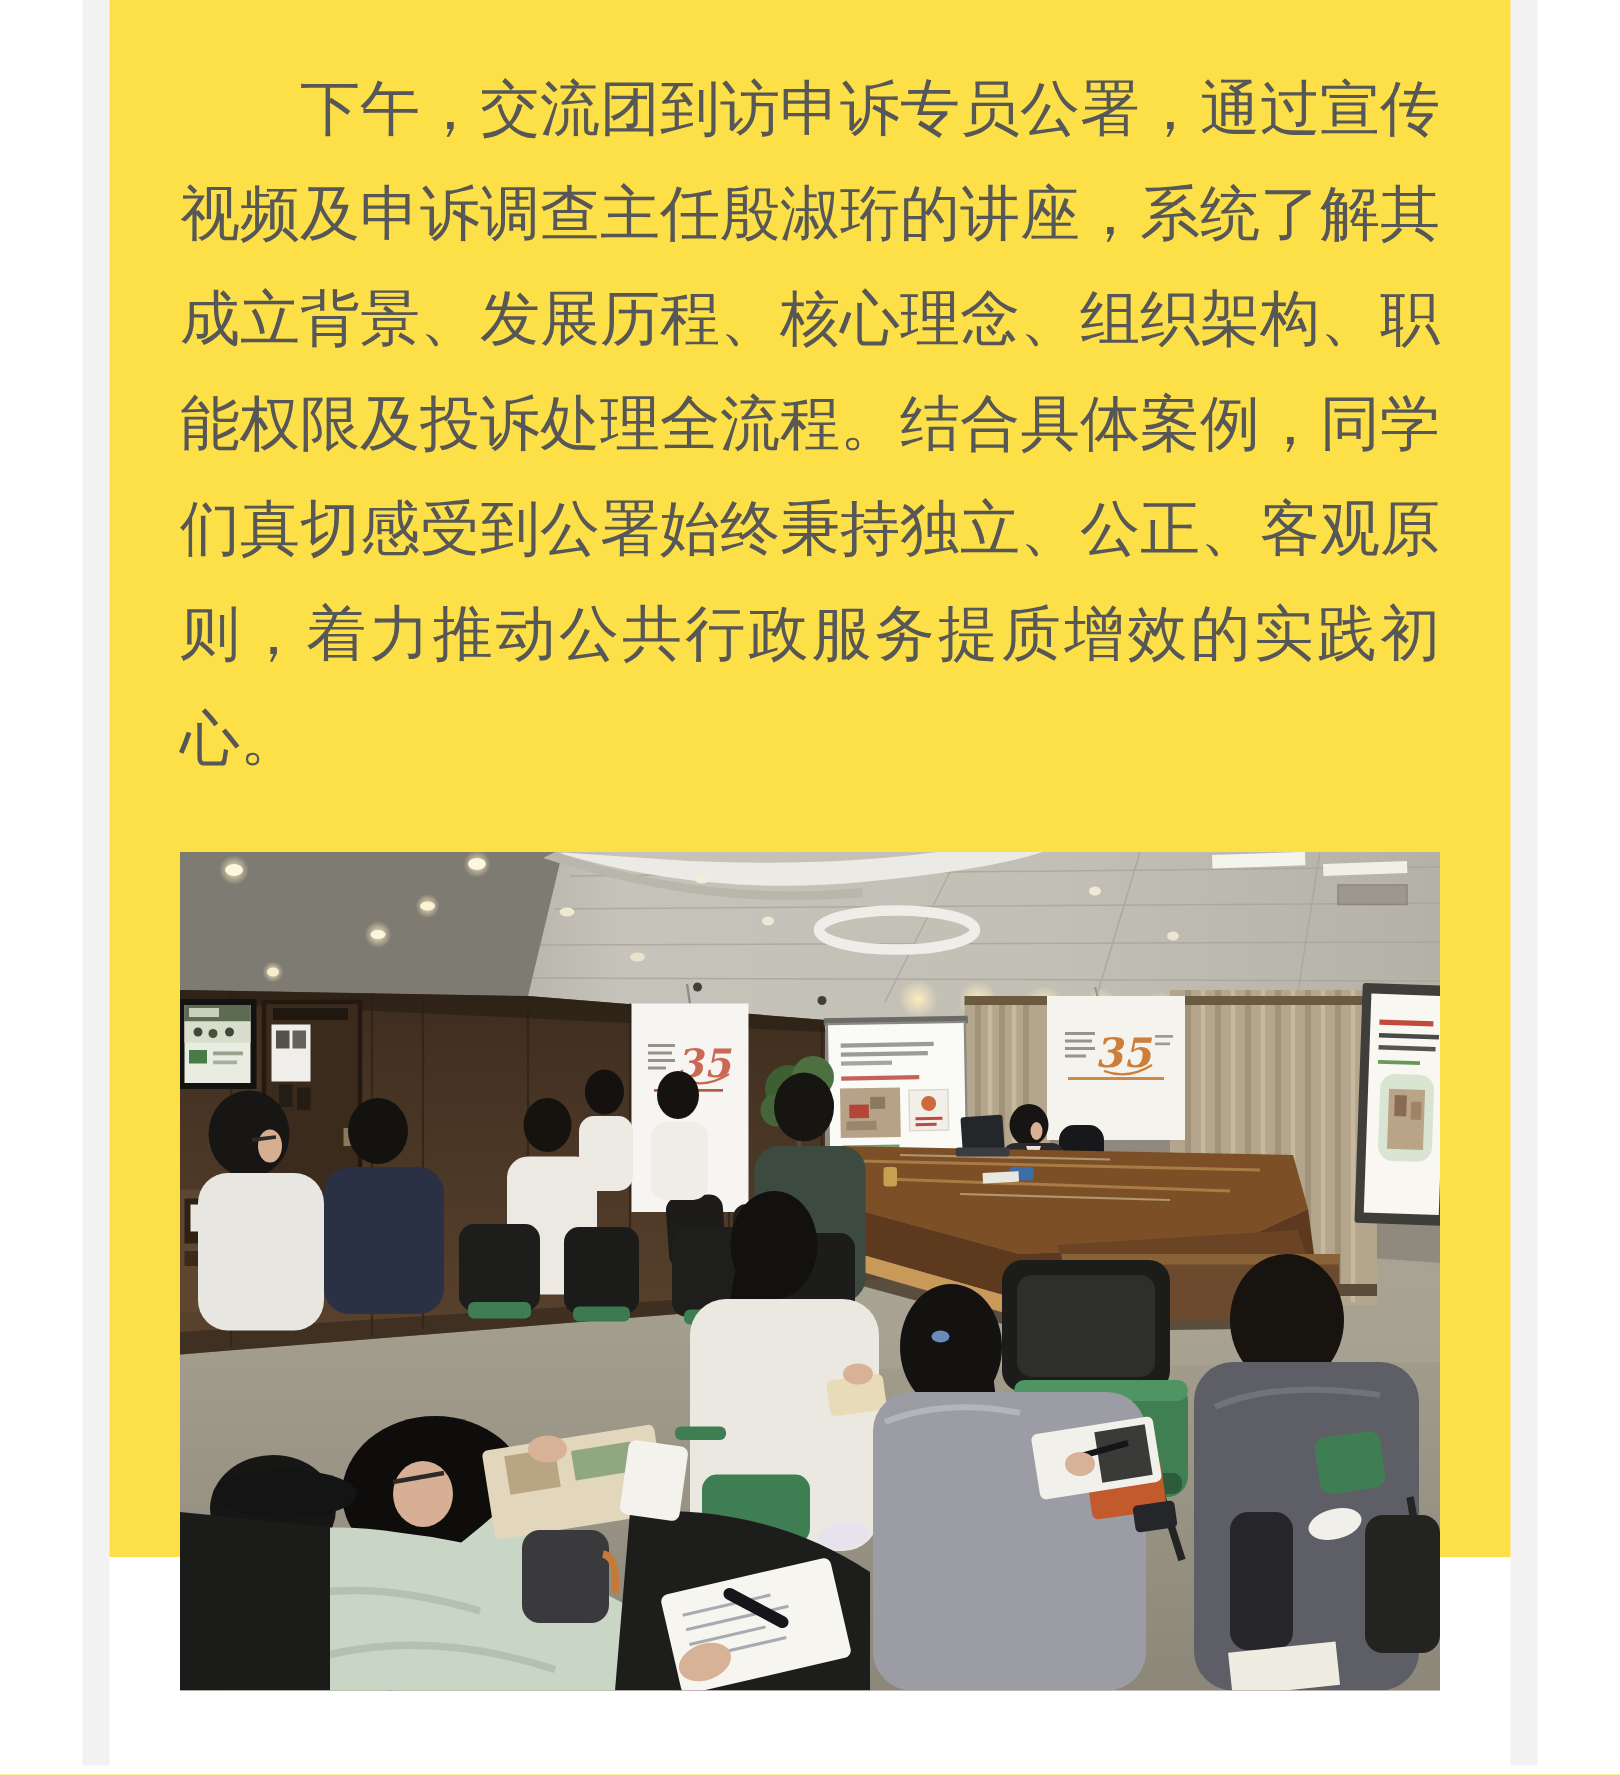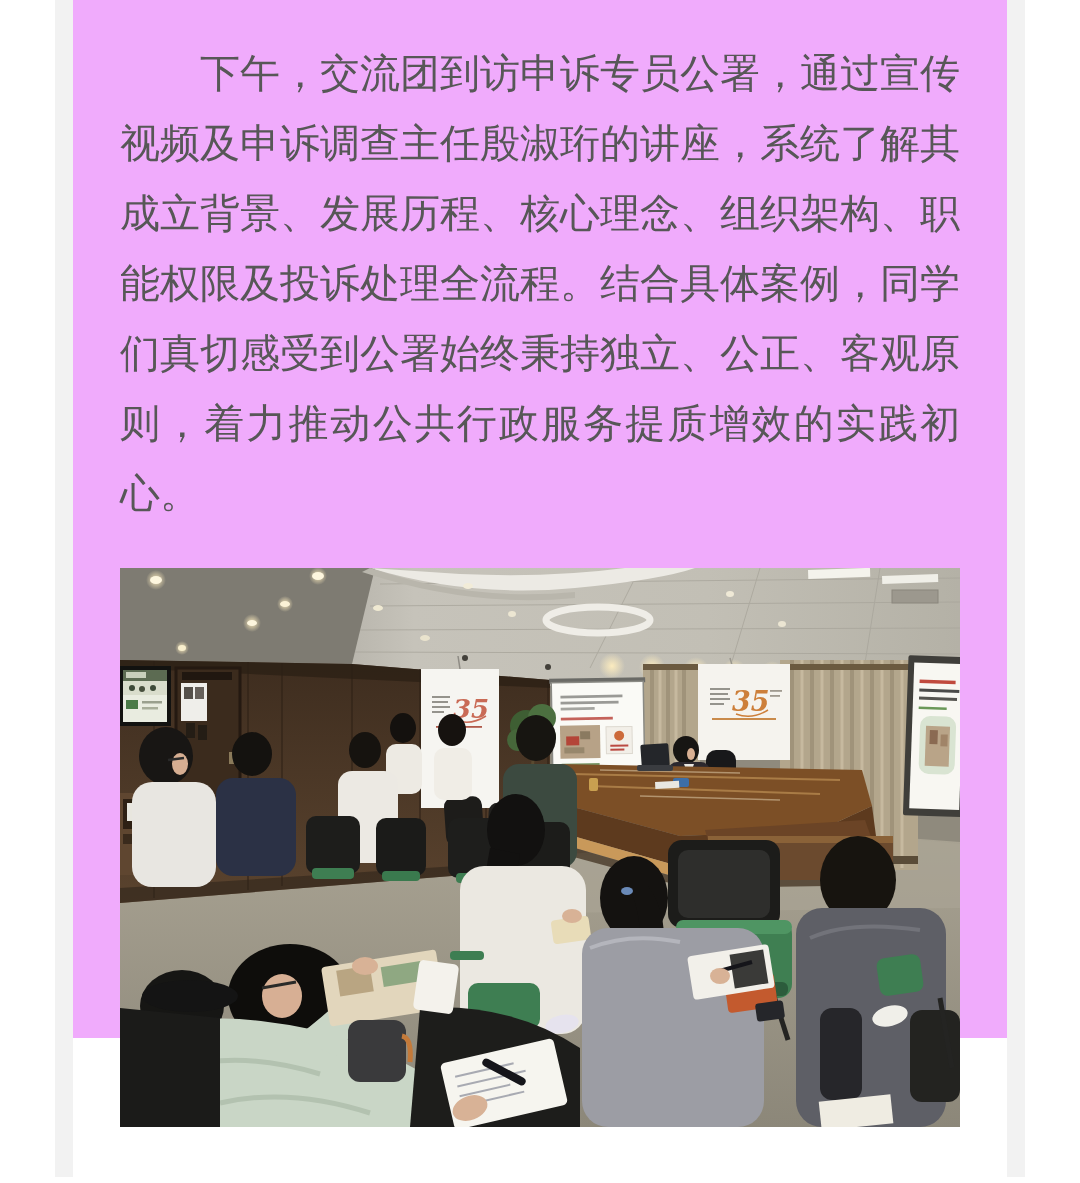--- a/index.html
+++ b/index.html
@@ -3,21 +3,21 @@
 <meta charset="utf-8">
 <style>
   html,body{margin:0;padding:0;}
   body{
     width:1080px;height:1183px;position:relative;background:#ffffff;overflow:hidden;
     font-family:"Liberation Sans","DejaVu Sans",sans-serif;
   }
   .gutter{position:absolute;top:0;width:18px;height:1177px;background:#f2f2f2;}
   .gutter.left{left:55px;}
   .gutter.right{left:1007px;}
-  .card{position:absolute;left:73px;top:0;width:934px;height:1038px;background:#f0abfc;}
+  .card{position:absolute;left:73px;top:0;width:934px;height:1038px;background:#fde047;}
   .article-text{
     margin:38px 47px 0 47px;width:840px;
     font-size:40px;line-height:70px;color:#575757;
     text-align:justify;text-indent:2em;letter-spacing:0;
     word-break:normal;
   }
   .photo-figure{
     margin:40px 47px 0 47px;width:840px;height:559px;overflow:hidden;
     background:#8f8a7d;line-height:0;
   }

